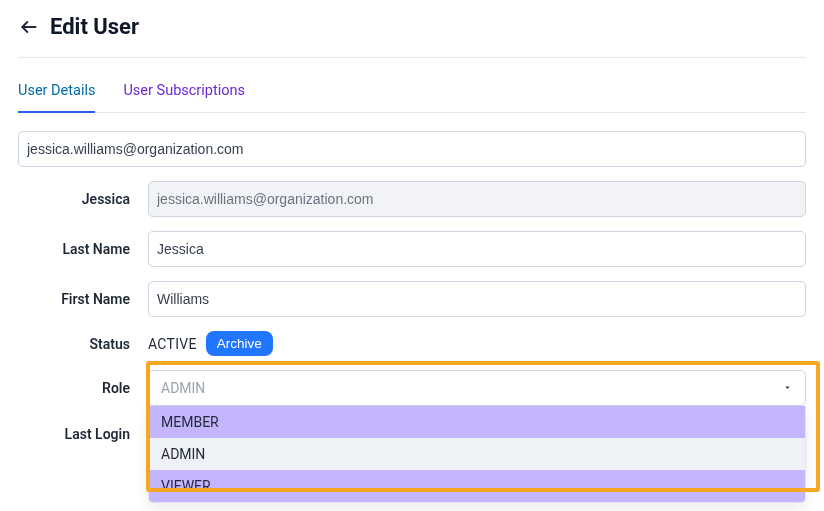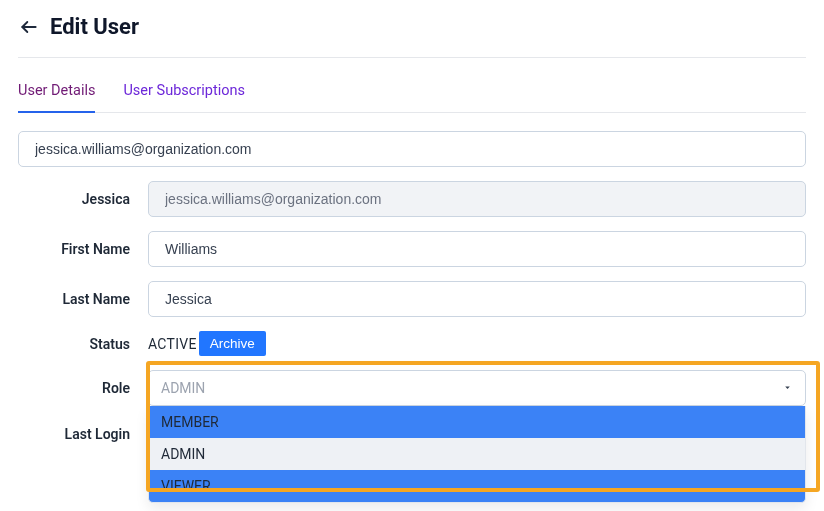--- a/index.html
+++ b/index.html
@@ -48,21 +48,21 @@
     }
     .tab {
       padding-bottom: 12px;
       font-size: 14.5px;
       cursor: pointer;
       color: #6d28d9;
       border-bottom: 2px solid transparent;
       margin-bottom: -1px;
     }
     .tab.active {
-      color: #701a75;
+      color: #0369a1;
       border-bottom-color: #2563eb;
     }
     .form {
       padding-top: 18px;
     }
     .form-row {
       display: flex;
       align-items: center;
       margin-bottom: 14px;
     }
@@ -75,47 +75,47 @@
       padding-right: 18px;
       flex-shrink: 0;
     }
     .form-control-wrap {
       flex: 1;
       position: relative;
     }
     .text-input {
       width: 100%;
       height: 36px;
-      padding: 0 16px;
+      padding: 0 8px;
       font-size: 14px;
       color: #374151;
       border: 1px solid #cbd5e1;
       border-radius: 5px;
       background: #fff;
       outline: none;
     }
     .text-input:disabled {
       background: #f1f3f6;
       color: #6b7280;
     }
     .status-group {
       display: flex;
       align-items: center;
-      gap: 2px;
+      gap: 9px;
     }
     .status-value {
       font-size: 14px;
       color: #1f2937;
       letter-spacing: 0.3px;
     }
     .archive-btn {
       background: #2176ff;
       color: #fff;
       border: none;
-      border-radius: 2px;
+      border-radius: 8px;
       font-size: 13.5px;
       padding: 5px 11px;
       cursor: pointer;
     }
     .role-area {
       position: relative;
     }
     .highlight-box {
       position: absolute;
       border: 4px solid #f5a623;
@@ -142,21 +142,21 @@
       color: #9ca3af;
     }
     .chevron {
       color: #374151;
     }
     .dropdown {
       position: absolute;
       top: 36px;
       left: 0;
       right: 0;
-      background: #3b82f6;
+      background: #c4b5fd;
       border: 1px solid #e2e6ec;
       border-top: none;
       border-radius: 0 0 5px 5px;
       box-shadow: 0 6px 14px rgba(0,0,0,0.08);
       z-index: 2;
     }
     .dropdown-item {
       padding: 8px 12px;
       font-size: 14px;
       color: #1f2937;
@@ -198,30 +198,30 @@
     </div>
 
     <div class="form-row">
       <label class="form-label">Jessica</label>
       <div class="form-control-wrap">
         <input type="text" class="text-input" disabled="" value="jessica.williams@organization.com" style="">
       </div>
     </div>
 
     <div class="form-row">
+      <label class="form-label">Last Name</label>
+      <div class="form-control-wrap">
+        <input type="text" class="text-input" value="Jessica" style="">
+      </div>
+    </div>
+
+    <div class="form-row">
       <label class="form-label">First Name</label>
       <div class="form-control-wrap">
         <input type="text" class="text-input" value="Williams" style="">
-      </div>
-    </div>
-
-    <div class="form-row">
-      <label class="form-label">Last Name</label>
-      <div class="form-control-wrap">
-        <input type="text" class="text-input" value="Jessica" style="">
       </div>
     </div>
 
     <div class="form-row">
       <label class="form-label">Status</label>
       <div class="form-control-wrap">
         <div class="status-group">
           <span class="status-value">ACTIVE</span>
           <button class="archive-btn">Archive</button>
         </div>

